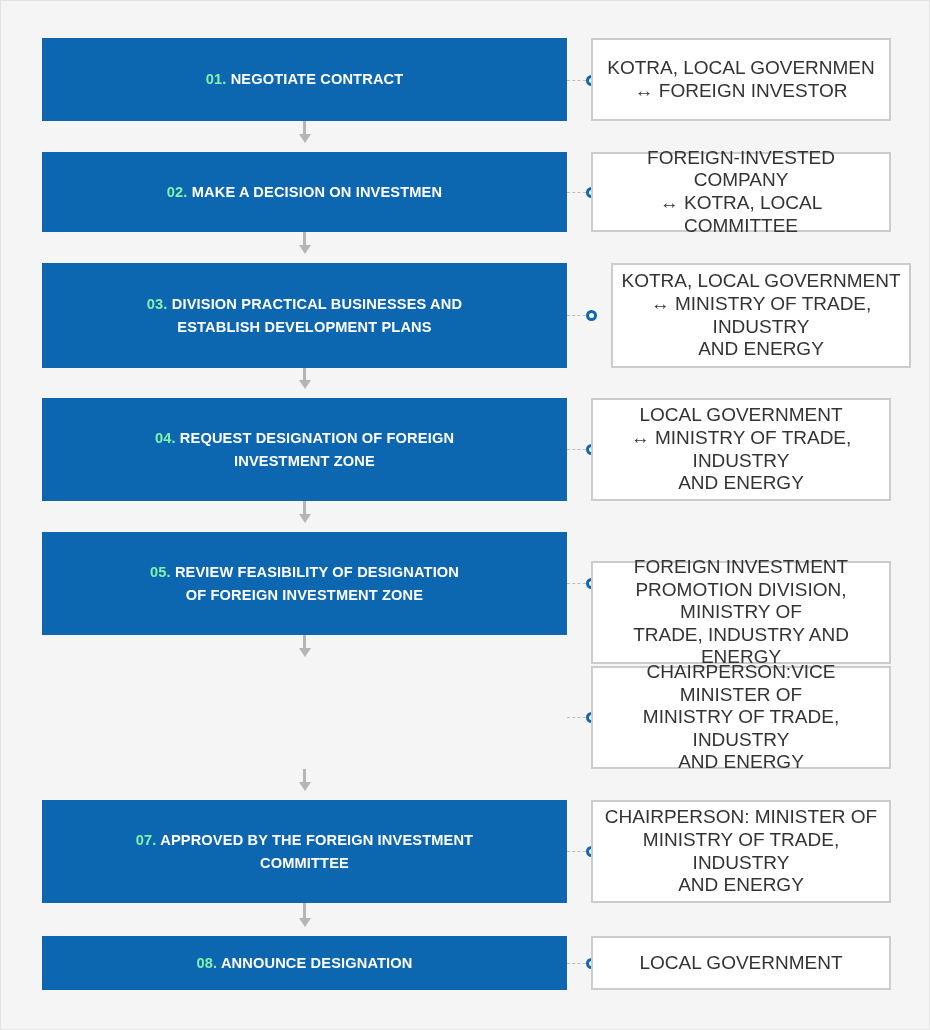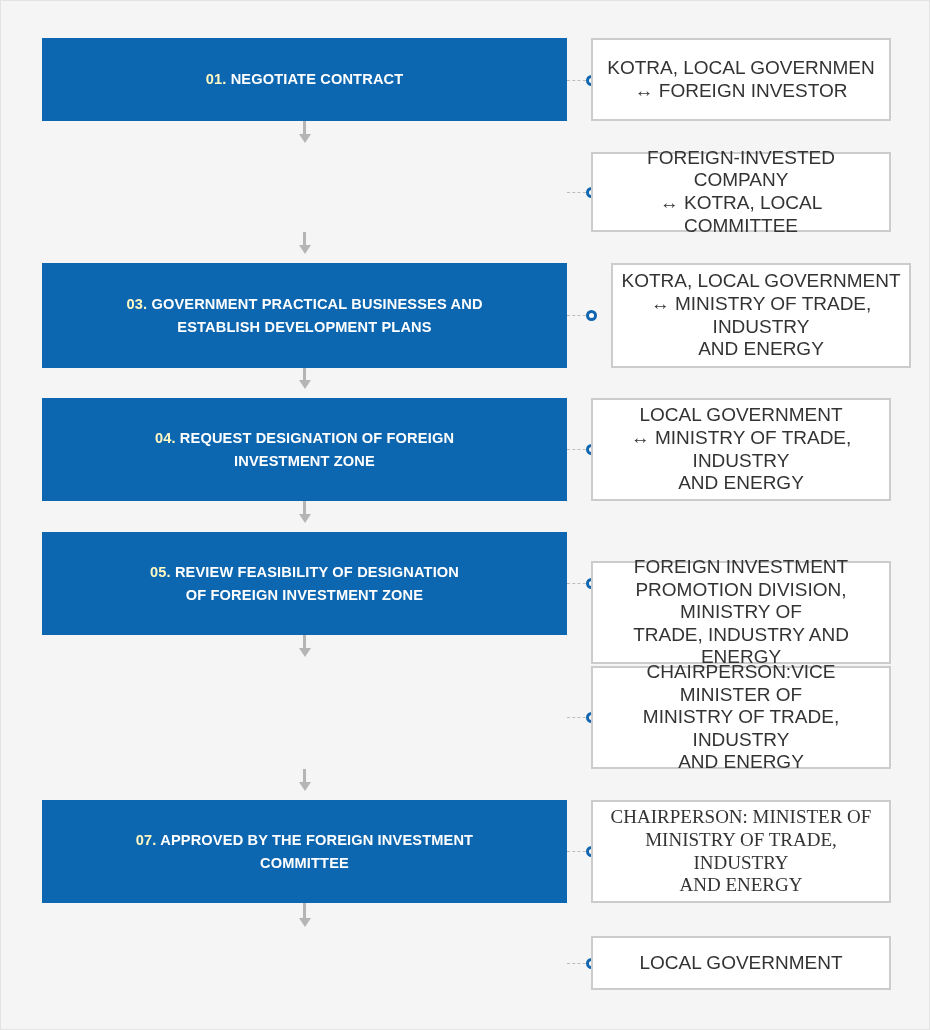--- a/index.html
+++ b/index.html
@@ -43,21 +43,21 @@
   .step-text {
     color: #ffffff;
     font-size: 14.6px;
     font-weight: bold;
     line-height: 23px;
     text-align: center;
     letter-spacing: 0.15px;
     white-space: pre-line;
   }
   .step-num {
-    color: #fef9c3;
+    color: #86efac;
     font-weight: bold;
     font-size: 14.6px;
   }
   
   .actor-box {
     position: absolute;
     left: 590px;
     width: 300px;
     background: #ffffff;
     border: 2px solid #cccccc;
@@ -120,29 +120,32 @@
       <div class="step-box" style="top: 37px; height: 83px;">
         <div class="step-text"><span class="step-num">01.</span> <span>NEGOTIATE CONTRACT</span></div>
       </div>
       <div class="connector" style="top: 79px;"></div>
       <div class="ring" style="top: 74px;"></div>
       <div class="actor-box" style="top: 37px; height: 83px;">
         <div class="actor-text">KOTRA, LOCAL GOVERNMEN
 ↔ FOREIGN INVESTOR</div>
       </div>
       <div class="arrow" style="top: 231px; height: 13px;"></div>
+      <div class="step-box" style="top: 151px; height: 80px;">
+        <div class="step-text"><span class="step-num">02.</span> <span>MAKE A DECISION ON INVESTMEN</span></div>
+      </div>
       <div class="connector" style="top: 191px;"></div>
       <div class="ring" style="top: 186px;"></div>
       <div class="actor-box" style="top: 151px; height: 80px;">
         <div class="actor-text">FOREIGN-INVESTED COMPANY
 ↔ KOTRA, LOCAL COMMITTEE</div>
       </div>
       <div class="arrow" style="top: 367px; height: 12px;"></div>
       <div class="step-box" style="top: 262px; height: 105px;">
-        <div class="step-text"><span class="step-num">03.</span> <span>GOVERNMENT PRACTICAL BUSINESSES AND
+        <div class="step-text"><span class="step-num">03.</span> <span>DIVISION PRACTICAL BUSINESSES AND
 ESTABLISH DEVELOPMENT PLANS</span></div>
       </div>
       <div class="connector" style="top: 314px;"></div>
       <div class="ring" style="top: 309px;"></div>
       <div class="actor-box" style="top: 262px; height: 105px; margin-left: 20px;">
         <div class="actor-text">KOTRA, LOCAL GOVERNMENT
 ↔ MINISTRY OF TRADE, INDUSTRY
 AND ENERGY</div>
       </div>
       <div class="arrow" style="top: 500px; height: 13px;"></div>
@@ -177,24 +180,27 @@
 MINISTRY OF TRADE, INDUSTRY
 AND ENERGY</div>
       </div>
       <div class="arrow" style="top: 902px; height: 15px;"></div>
       <div class="step-box" style="top: 799px; height: 103px;">
         <div class="step-text"><span class="step-num">07.</span> <span>APPROVED BY THE FOREIGN INVESTMENT
 COMMITTEE</span></div>
       </div>
       <div class="connector" style="top: 850px;"></div>
       <div class="ring" style="top: 845px;"></div>
-      <div class="actor-box" style="top: 799px; height: 103px; font-family: Liberation Serif, serif;">
+      <div class="actor-box" style="top: 799px; height: 103px;">
         <div class="actor-text">CHAIRPERSON: MINISTER OF
 MINISTRY OF TRADE, INDUSTRY
 AND ENERGY</div>
+      </div>
+      <div class="step-box" style="top: 935px; height: 54px;">
+        <div class="step-text"><span class="step-num">08.</span> <span>ANNOUNCE DESIGNATION</span></div>
       </div>
       <div class="connector" style="top: 962px;"></div>
       <div class="ring" style="top: 957px;"></div>
       <div class="actor-box" style="top: 935px; height: 54px;">
         <div class="actor-text">LOCAL GOVERNMENT</div>
       </div>
     </div>
 </div>
 
 </body></html>

